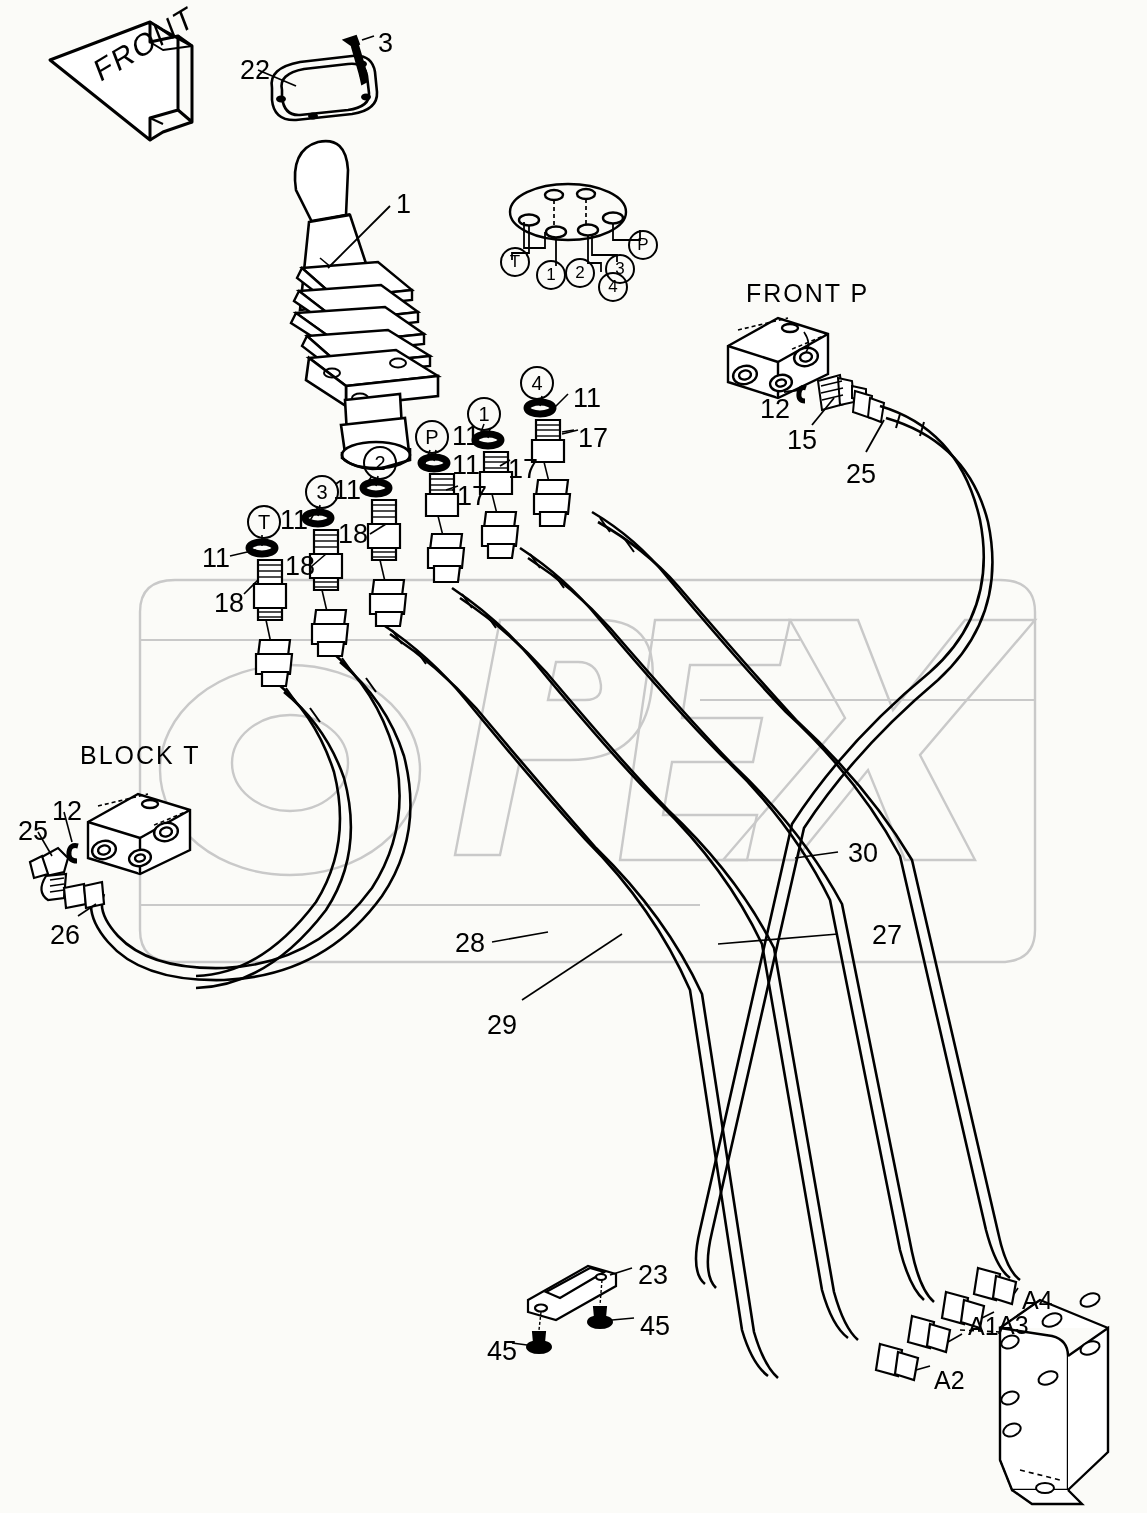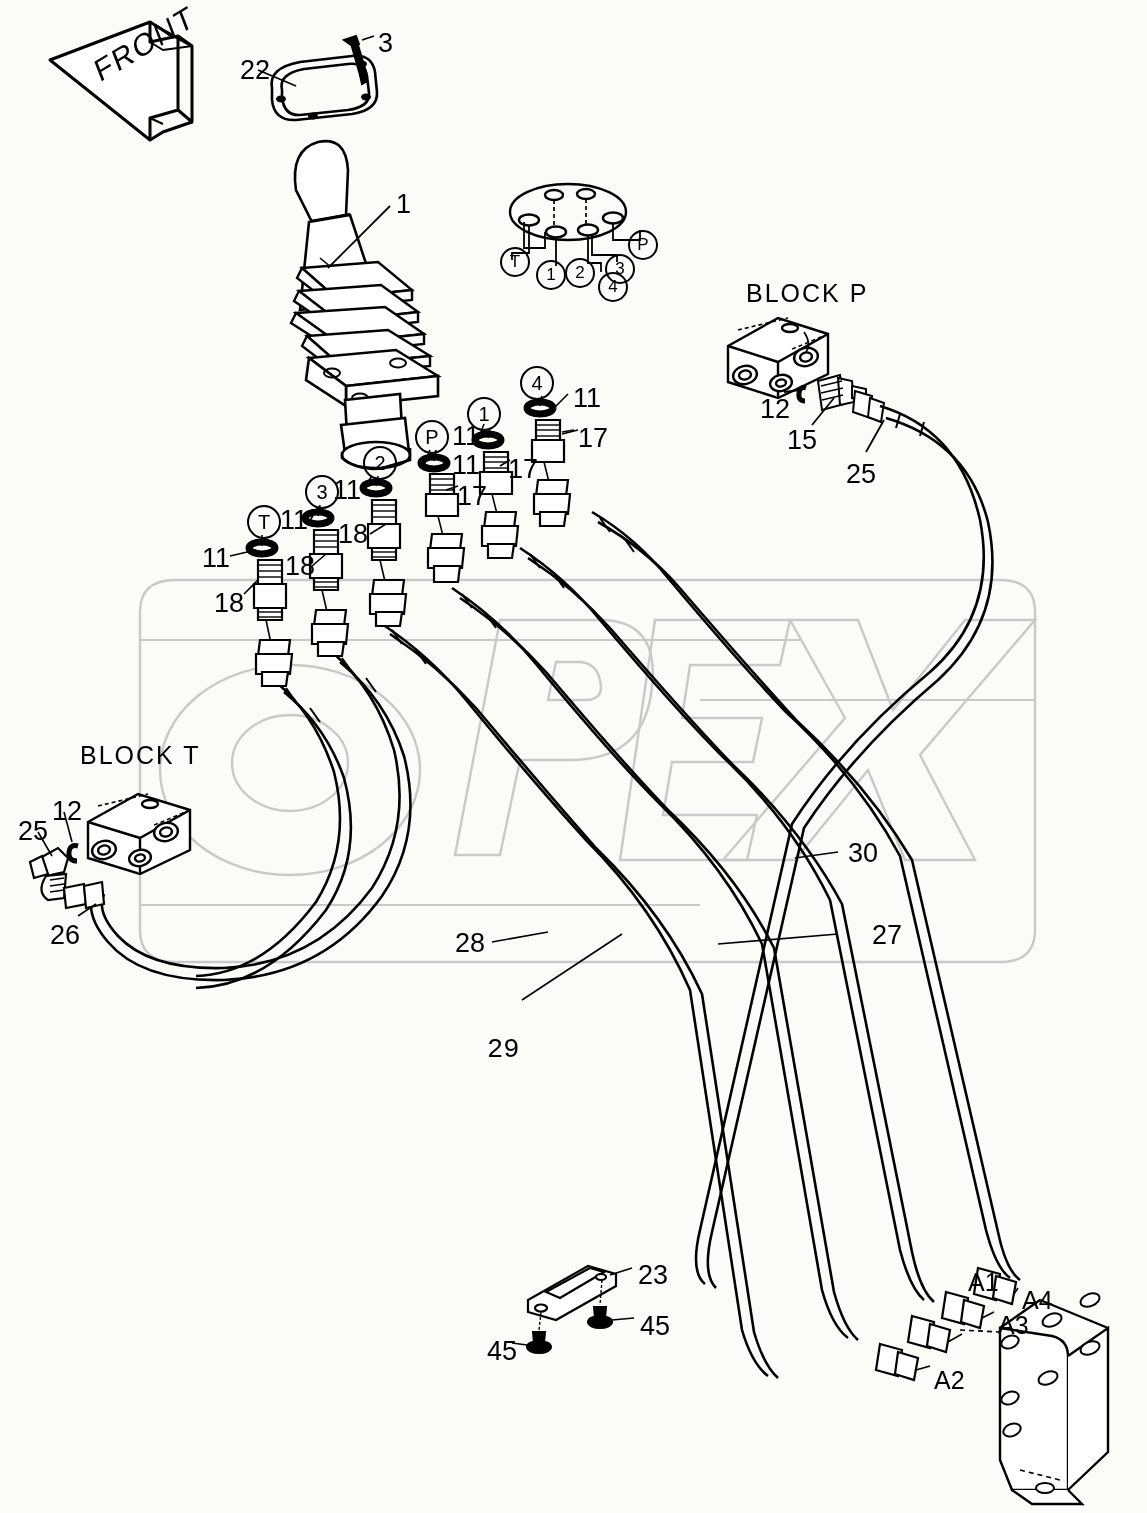--- a/index.html
+++ b/index.html
@@ -526,21 +526,21 @@
   <g stroke="#000" stroke-width="1.6" fill="none">
     <line x1="838" y1="852" x2="795" y2="858"></line>
     <line x1="838" y1="934" x2="718" y2="944"></line>
     <line x1="492" y1="942" x2="548" y2="932"></line>
     <line x1="522" y1="1000" x2="622" y2="934"></line>
   </g>
 </svg>
 
 <div class="frontlbl" style="left:90px;top:57px;">FRONT</div>
 
-<div class="lbl blocklbl" style="left:746px;top:281px;">BLOCK  P</div>
+<div class="lbl blocklbl" style="left:746px;top:281px;">FRONT  P</div>
 <div class="lbl blocklbl" style="left:80px;top:743px;">BLOCK  T</div>
 
 <div class="smcirc" style="left:500px;top:247px;">T</div>
 <div class="smcirc" style="left:536px;top:260px;">1</div>
 <div class="smcirc" style="left:565px;top:258px;">2</div>
 <div class="smcirc" style="left:605px;top:254px;">3</div>
 <div class="smcirc" style="left:598px;top:272px;">4</div>
 <div class="smcirc" style="left:628px;top:230px;">P</div>
 
 <div class="circlbl" style="left:247px;top:505px;">T</div>
@@ -568,25 +568,25 @@
       <div class="lbl num" style="left: 578px; top: 425px;">17</div>
       <div class="lbl num" style="left: 760px; top: 396px;">12</div>
       <div class="lbl num" style="left: 787px; top: 427px;">15</div>
       <div class="lbl num" style="left: 846px; top: 461px; text-align: center;">25</div>
       <div class="lbl num" style="left: 18px; top: 818px;">25</div>
       <div class="lbl num" style="left: 52px; top: 798px;">12</div>
       <div class="lbl num" style="left: 50px; top: 922px;">26</div>
       <div class="lbl num" style="left: 848px; top: 840px;">30</div>
       <div class="lbl num" style="left: 848px; top: 922px; margin-left: 24px;">27</div>
       <div class="lbl num" style="left: 455px; top: 930px;">28</div>
-      <div class="lbl num" style="left: 487px; top: 1037px; font-family: Liberation Mono, monospace;">29</div>
+      <div class="lbl num" style="left: 487px; top: 1012px;">29</div>
       <div class="lbl num" style="left: 638px; top: 1262px;">23</div>
       <div class="lbl num" style="left: 640px; top: 1313px;">45</div>
       <div class="lbl num" style="left: 487px; top: 1338px;">45</div>
     </div>
 <div id="port-layer">
       <div class="lbl port" style="left: 1022px; top: 1288px; text-align: right;">A4</div>
       <div class="lbl port" style="left: 998px; top: 1313px;">A3</div>
-      <div class="lbl port" style="left: 968px; top: 1270px;">A1</div>
+      <div class="lbl port" style="left: 968px; top: 1314px;">A1</div>
       <div class="lbl port" style="left: 934px; top: 1368px;">A2</div>
     </div>
 
 </div>
 
 </body></html>

